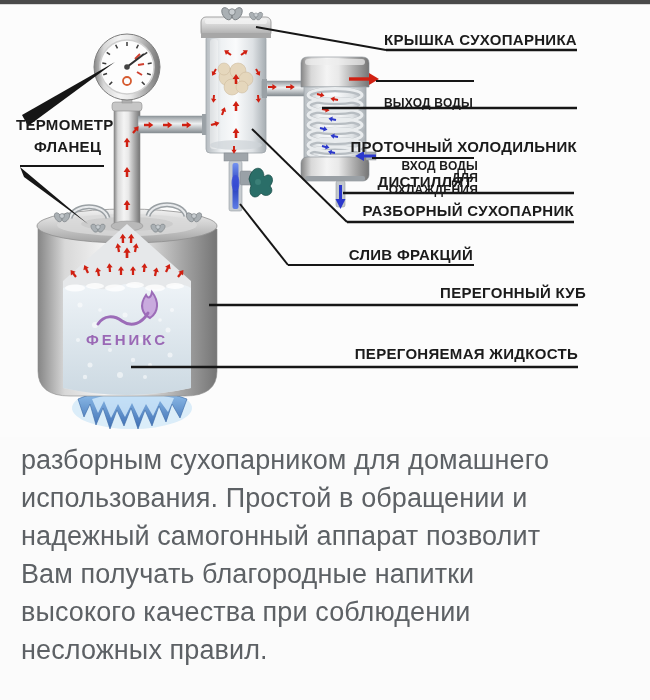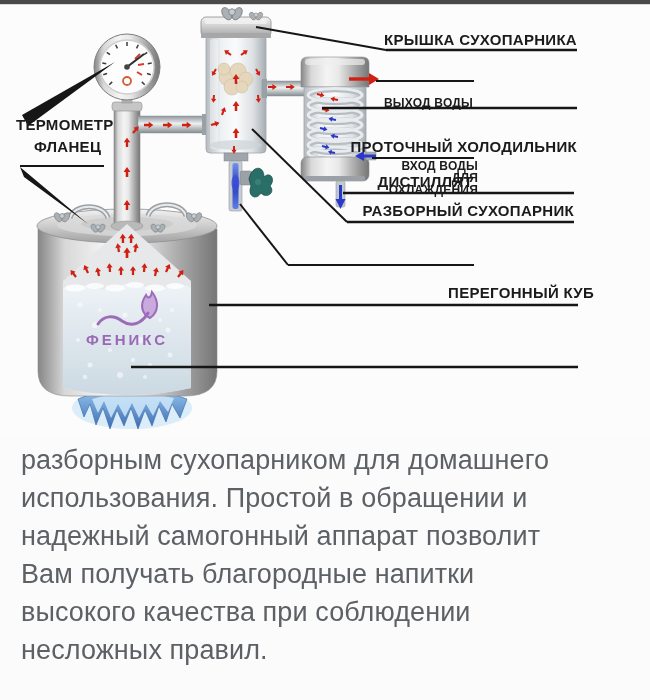--- a/index.html
+++ b/index.html
@@ -19,21 +19,21 @@
     letter-spacing:.3px;white-space:nowrap;line-height:15px;
   }
   .lbl.small{font-size:12px;letter-spacing:.2px;line-height:10px;margin-top:32px;}
   #l-cover{right:73px;top:27px;}
   #l-waterout{right:177px;top:61px;}
   #l-cooler{right:73px;top:86px;margin-top:48px;}
   #l-waterin{left:388px;top:123px;width:90px;text-align:right;white-space:normal;line-height:12px;}
   #l-dist{right:177px;top:169px;}
   #l-steamer{right:76px;top:198px;}
   #l-fraction{right:177px;top:242px;}
-  #l-boiler{right:56px;top:280px;}
+  #l-boiler{right:64px;top:280px;}
   #l-liquid{right:72px;top:341px;}
   #l-thermo{left:16px;top:112px;}
   #l-flange{left:34px;top:134px;}
   .description{
     position:absolute;left:21px;top:441px;width:612px;
     font-size:27px;line-height:38px;color:#5d6165;
     letter-spacing:.1px;
   }
   .description div{white-space:nowrap;}
 </style>
@@ -333,21 +333,23 @@
 </svg>
 
   <div class="lbl" id="l-thermo">ТЕРМОМЕТР</div>
   <div class="lbl" id="l-flange">ФЛАНЕЦ</div>
   <div class="lbl" id="l-cover">КРЫШКА СУХОПАРНИКА</div>
   <div class="lbl small" id="l-waterout">ВЫХОД ВОДЫ</div>
   <div class="lbl" id="l-cooler">ПРОТОЧНЫЙ ХОЛОДИЛЬНИК</div>
   <div class="lbl small" id="l-waterin">ВХОД ВОДЫ ДЛЯ ОХЛАЖДЕНИЯ</div>
   <div class="lbl" id="l-dist">ДИСТИЛЛЯТ</div>
   <div class="lbl" id="l-steamer">РАЗБОРНЫЙ СУХОПАРНИК</div>
+  <div class="lbl" id="l-fraction">СЛИВ ФРАКЦИЙ</div>
   <div class="lbl" id="l-boiler">ПЕРЕГОННЫЙ КУБ</div>
+  <div class="lbl" id="l-liquid">ПЕРЕГОНЯЕМАЯ ЖИДКОСТЬ</div>
 </div>
 
 <div class="description">
   <div>разборным сухопарником для домашнего</div>
   <div>использования. Простой в обращении и</div>
   <div>надежный самогонный аппарат позволит</div>
   <div>Вам получать благородные напитки</div>
   <div>высокого качества при соблюдении</div>
   <div>несложных правил.</div>
 </div>

